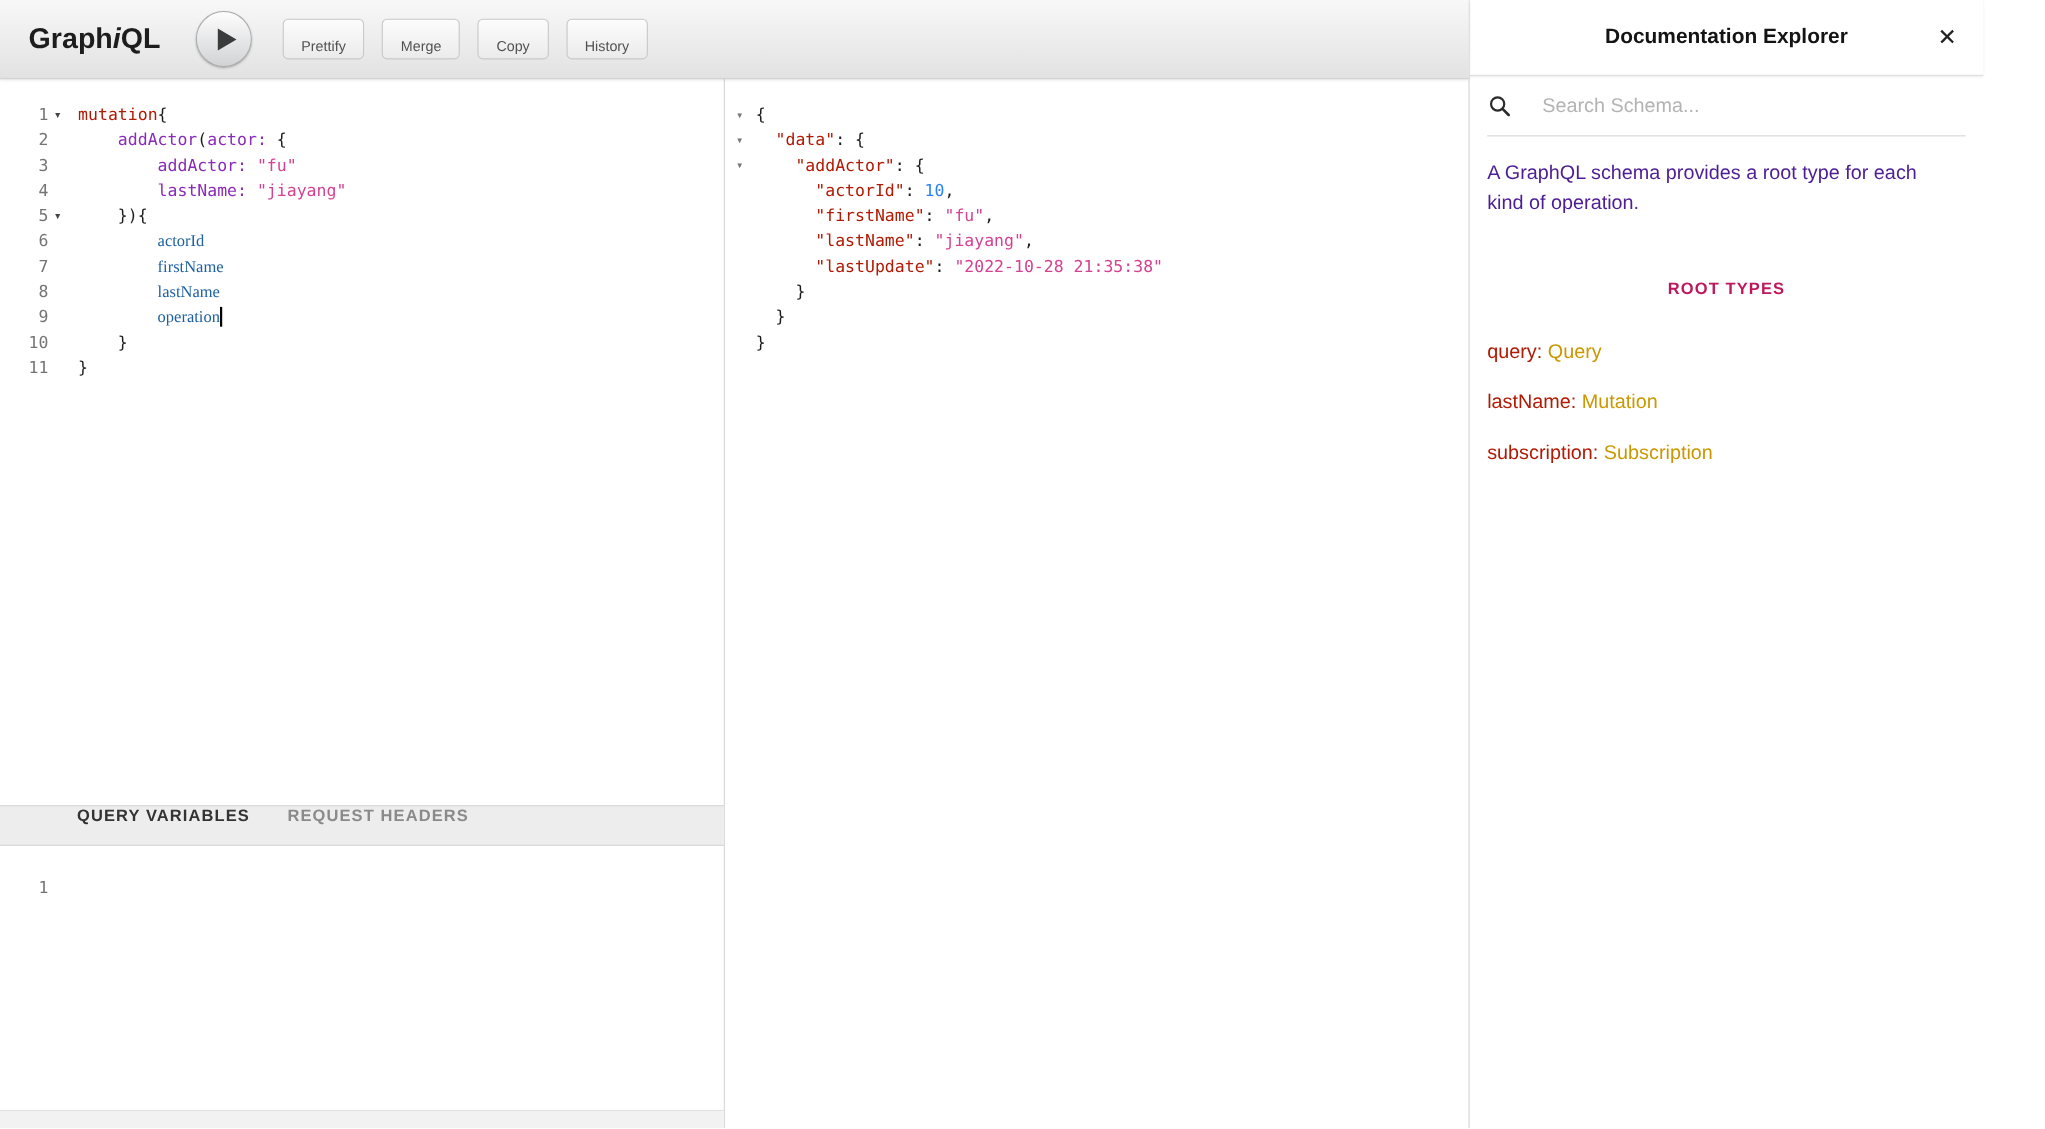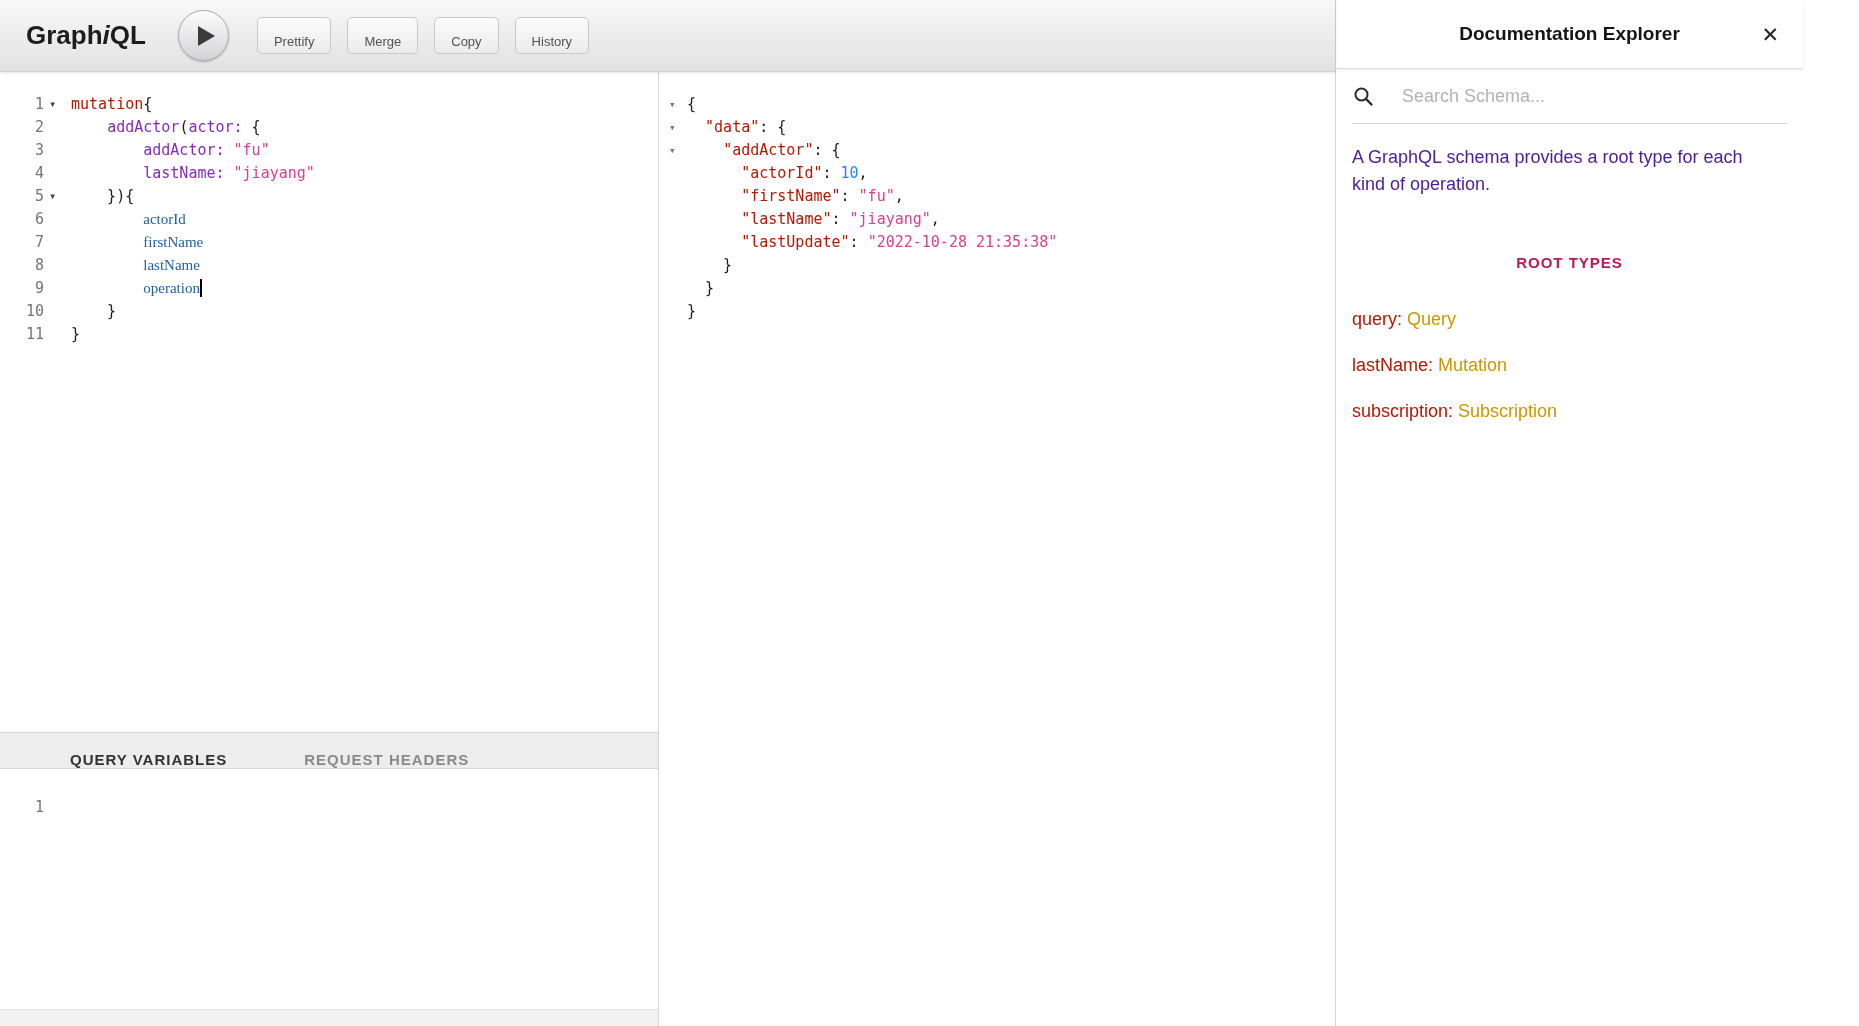--- a/index.html
+++ b/index.html
@@ -47,21 +47,21 @@
   .cursor{display:inline-block;width:2px;height:18px;background:#000;vertical-align:text-bottom;
     animation:cm-blink 1.06s steps(1) infinite;}
   @keyframes cm-blink{0%,49%{opacity:1;}50%,100%{opacity:0;}}
 
   
   .query-panel{position:absolute;left:0;top:68px;width:659px;height:958px;box-sizing:border-box;
     border-right:1px solid #d6d6d6;background:#fff;}
   .query-editor{position:absolute;top:0;left:0;right:0;height:664px;overflow:hidden;}
   .var-header{position:absolute;left:0;top:664px;width:100%;height:37px;box-sizing:border-box;
     background:#ededed;border-top:1px solid #d6d6d6;border-bottom:1px solid #d6d6d6;
-    display:flex;align-items:flex-end;gap:43px;}
+    display:flex;align-items:flex-start;}
   .var-tab{background:none;border:none;padding:0;font-family:inherit;font-size:15px;font-weight:700;
     letter-spacing:1px;color:#8a8a8a;cursor:pointer;white-space:nowrap;}
   .var-tab.active{color:#333;}
   .var-tab.t1{margin-left:70px;}
   .var-tab.t2{margin-left:34px;}
   .var-editor{position:absolute;top:701px;left:0;right:0;bottom:16px;padding-top:27px;overflow:hidden;}
   .hscroll{position:absolute;left:0;right:0;bottom:0;height:16px;background:#f2f2f2;
     border-top:1px solid #e3e3e3;}
 
   

